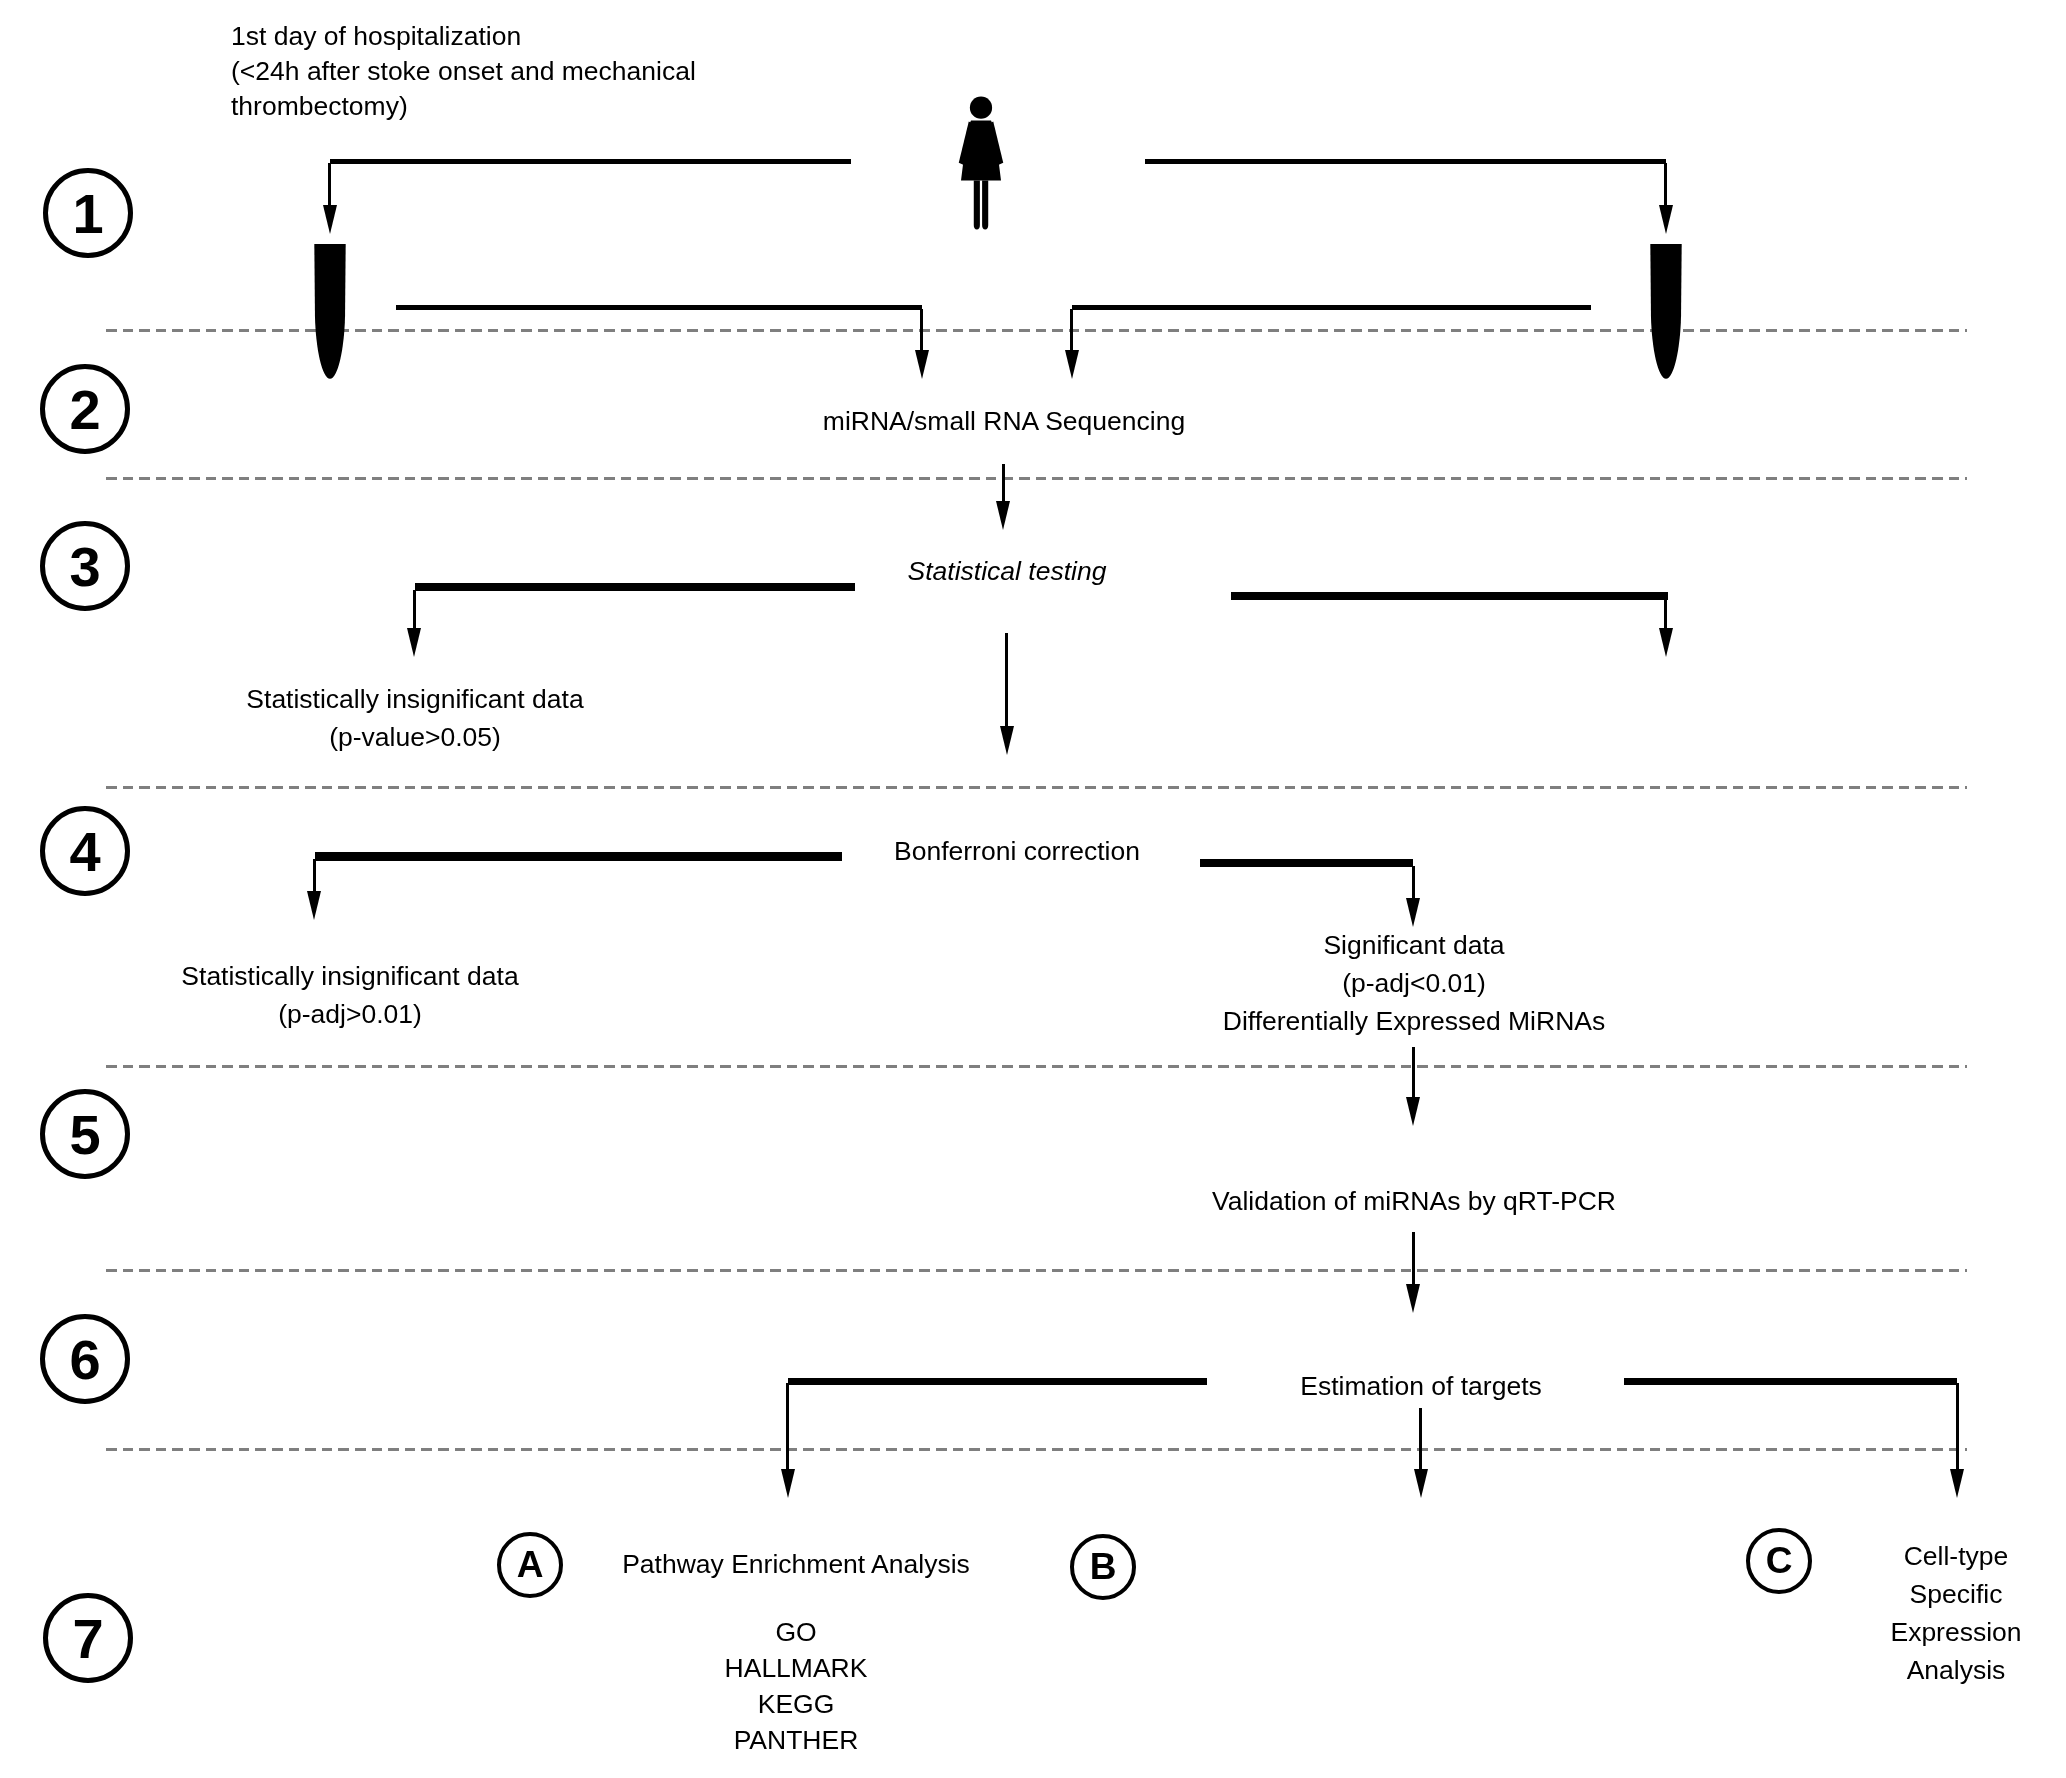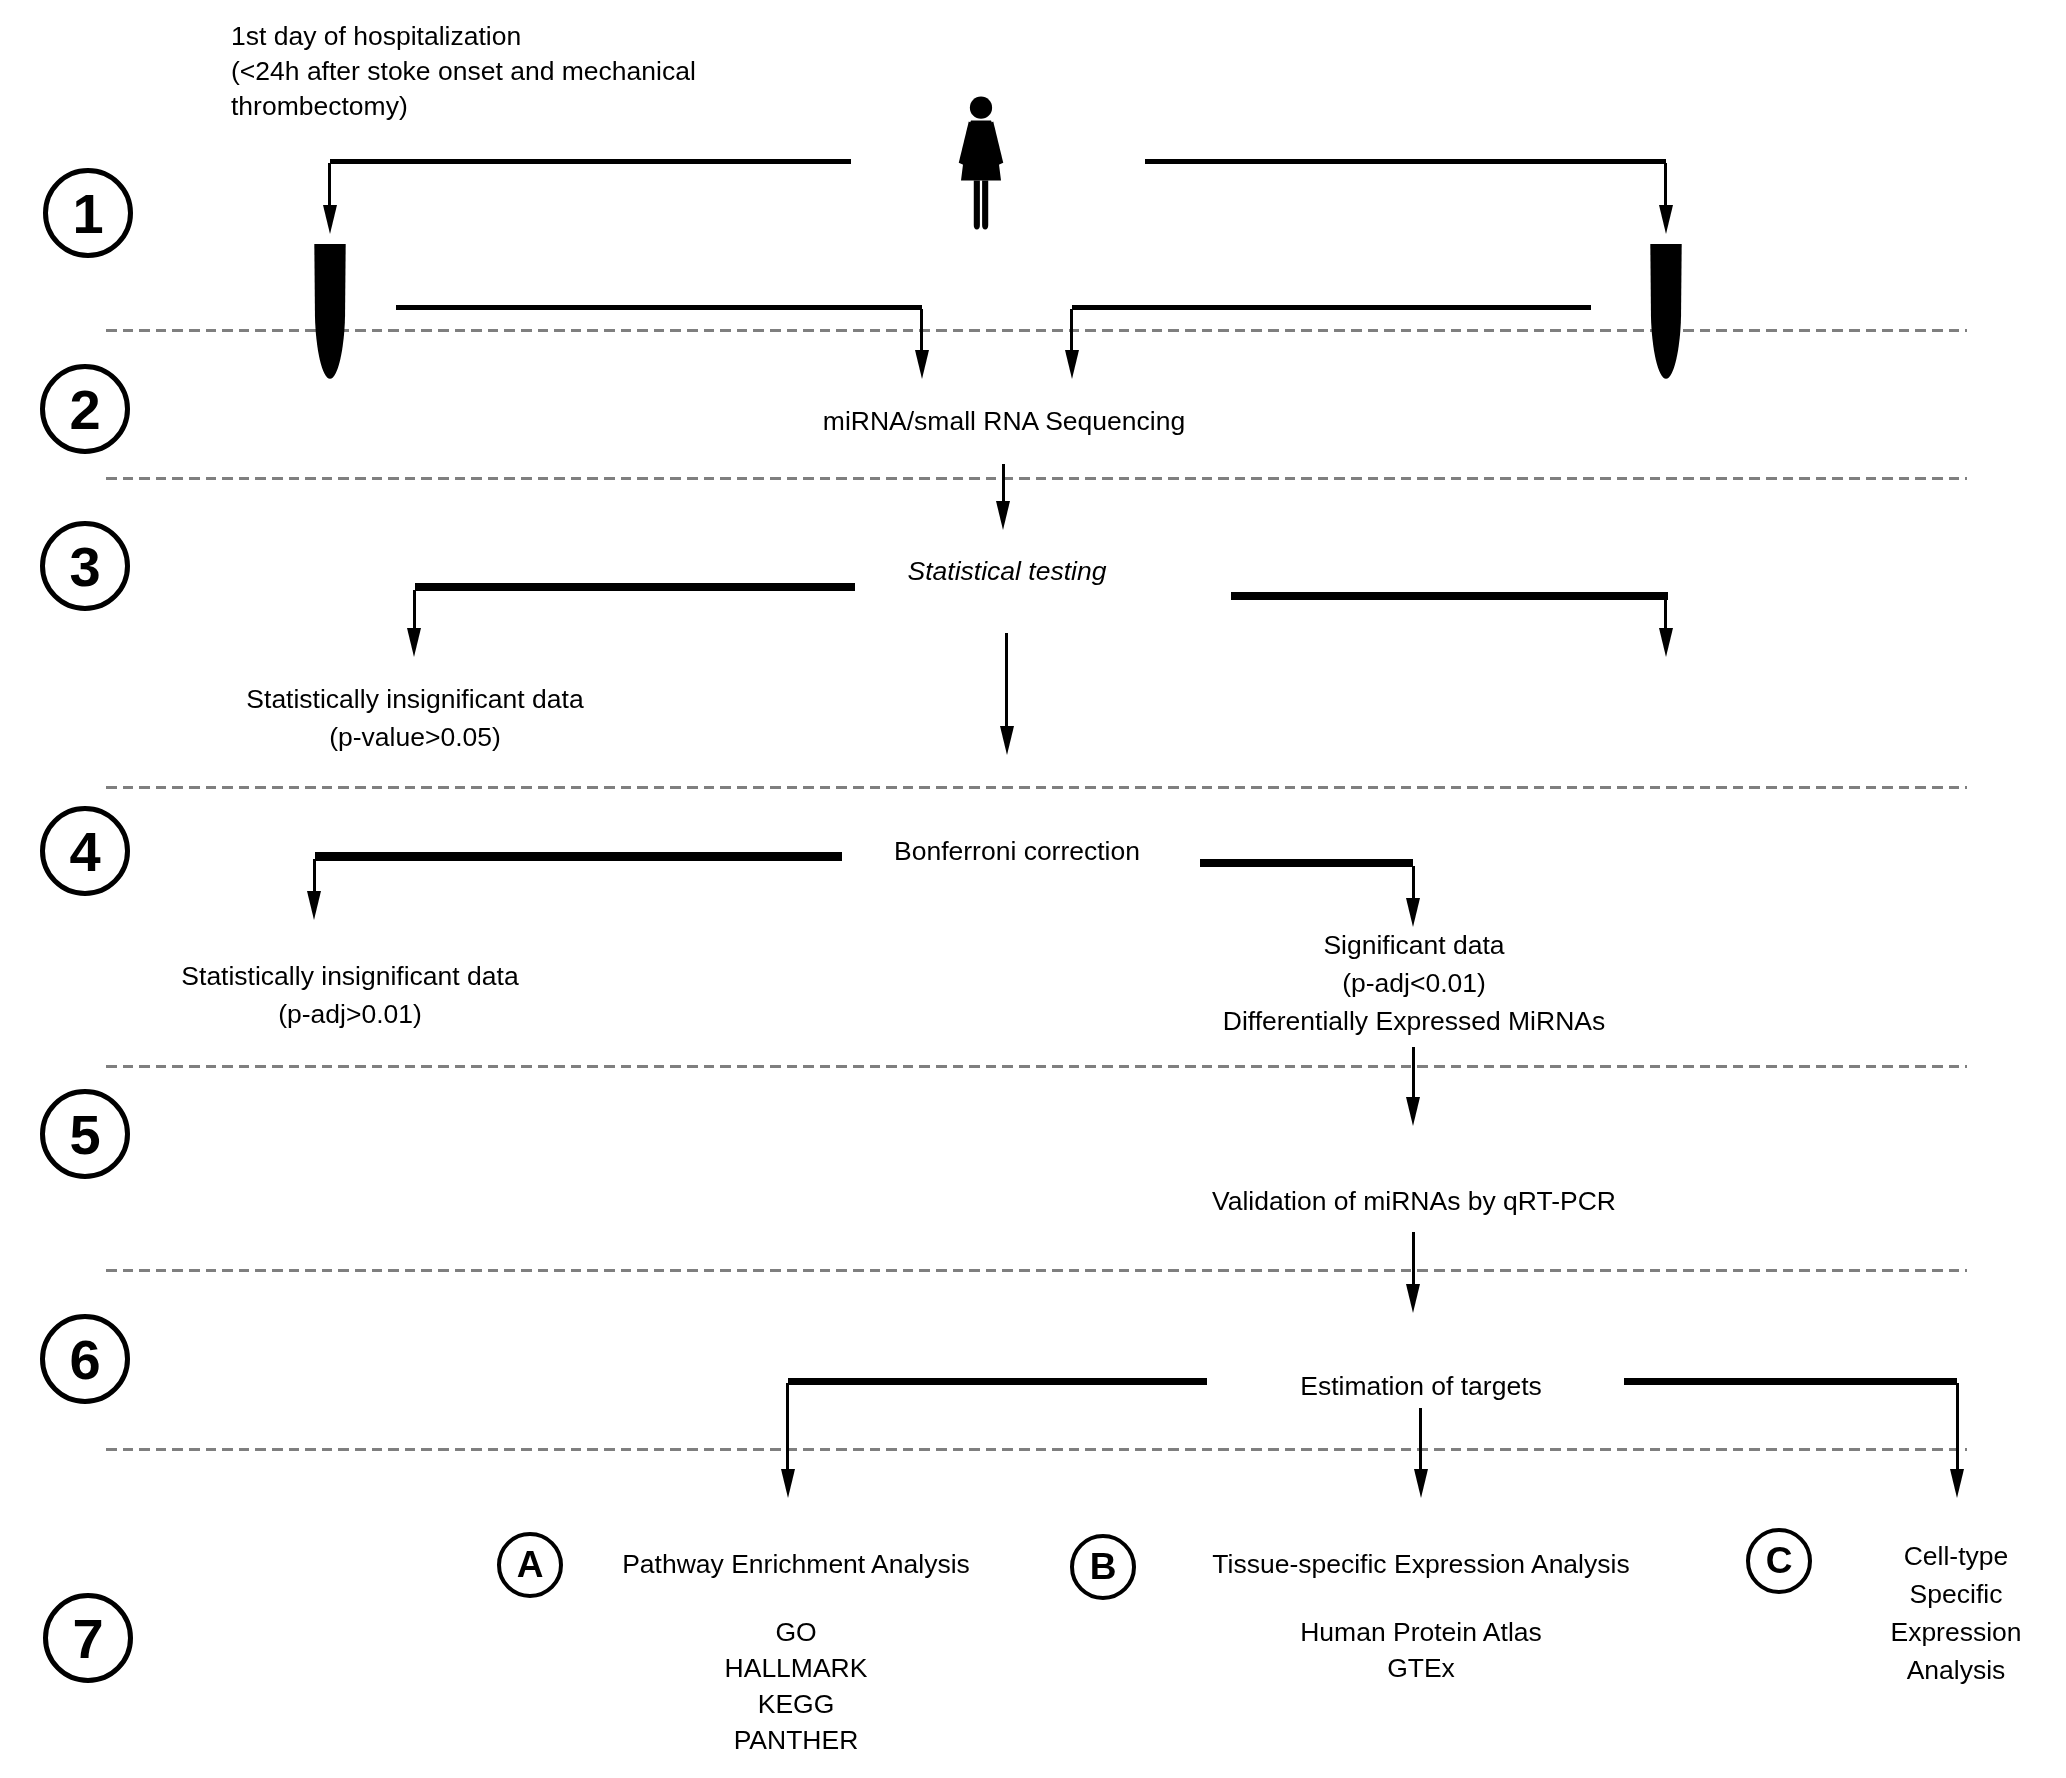--- a/index.html
+++ b/index.html
@@ -186,25 +186,22 @@
   <div class="ahead" id="e6l-a"></div>
   <div class="vline" id="a6-l"></div>
   <div class="ahead" id="a6-h"></div>
   <div class="hline" id="e6r-h"></div>
   <div class="vline" id="e6r-v"></div>
   <div class="ahead" id="e6r-a"></div>
 
   <div class="letcircle" id="cA">A</div>
   <div class="txt ctr" id="tpath">Pathway Enrichment Analysis</div>
   <div class="letcircle" id="cB">B</div>
-  <div class="txt ctr" id="ttissue">Tissue-specific Expression Analysis</div>
   <div class="letcircle" id="cC">C</div>
   <div class="txt ctr" id="tpathdb">GO
 HALLMARK
 KEGG
 PANTHER</div>
   <div class="txt ctr" id="tcell">Cell-type Specific
 Expression Analysis</div>
-  <div class="txt ctr" id="ttissuedb">Human Protein Atlas
-GTEx</div>
 
 </div>
 
 
 </body></html>

